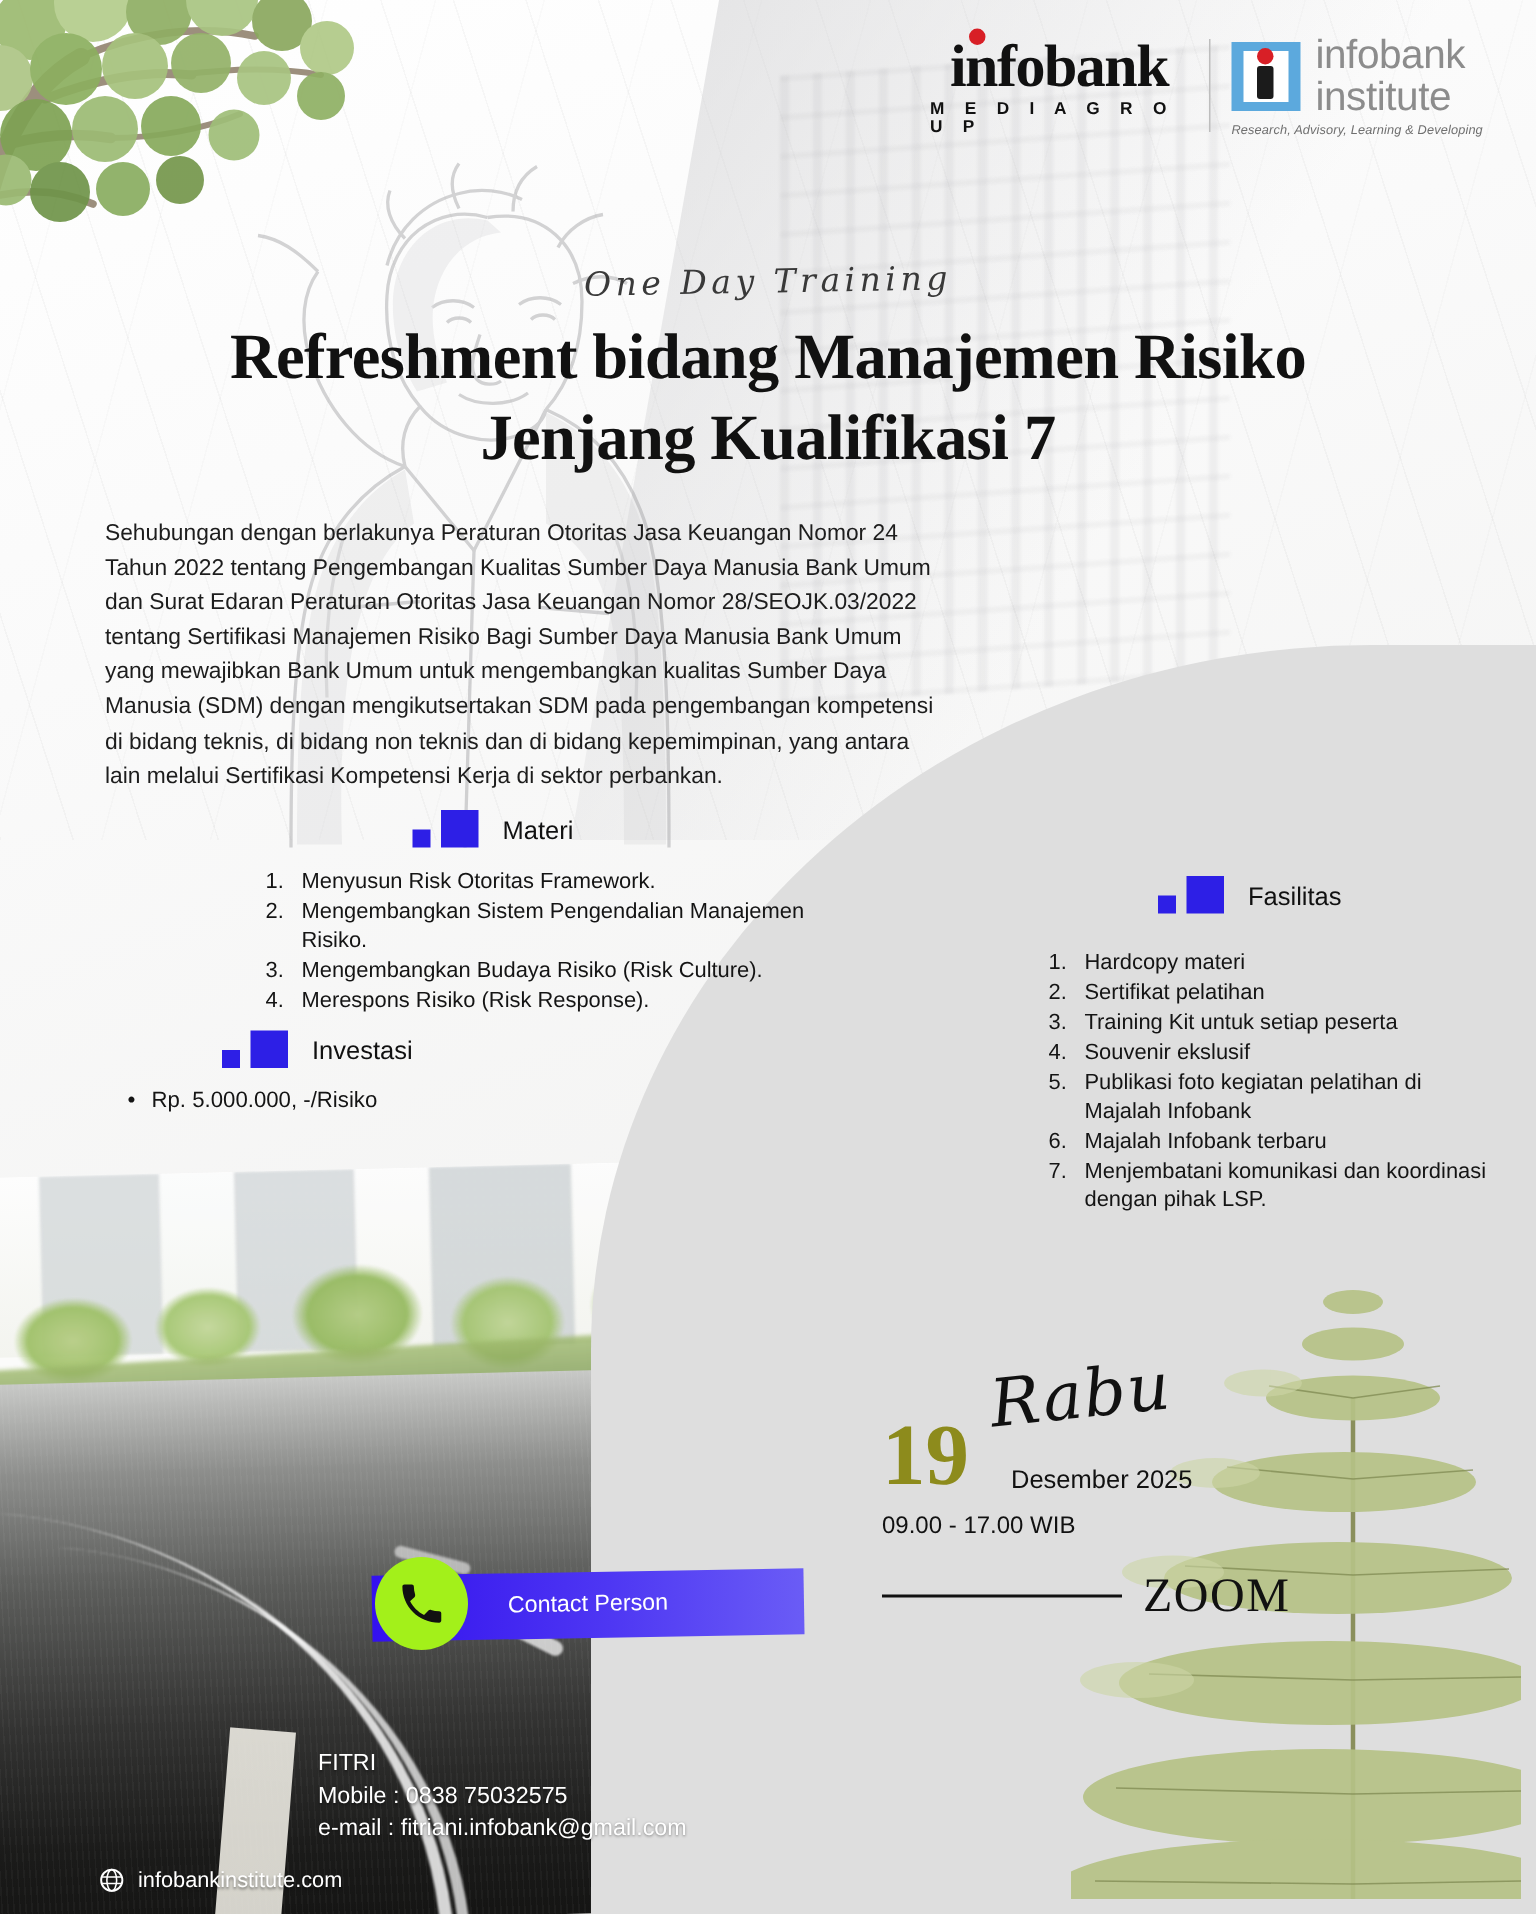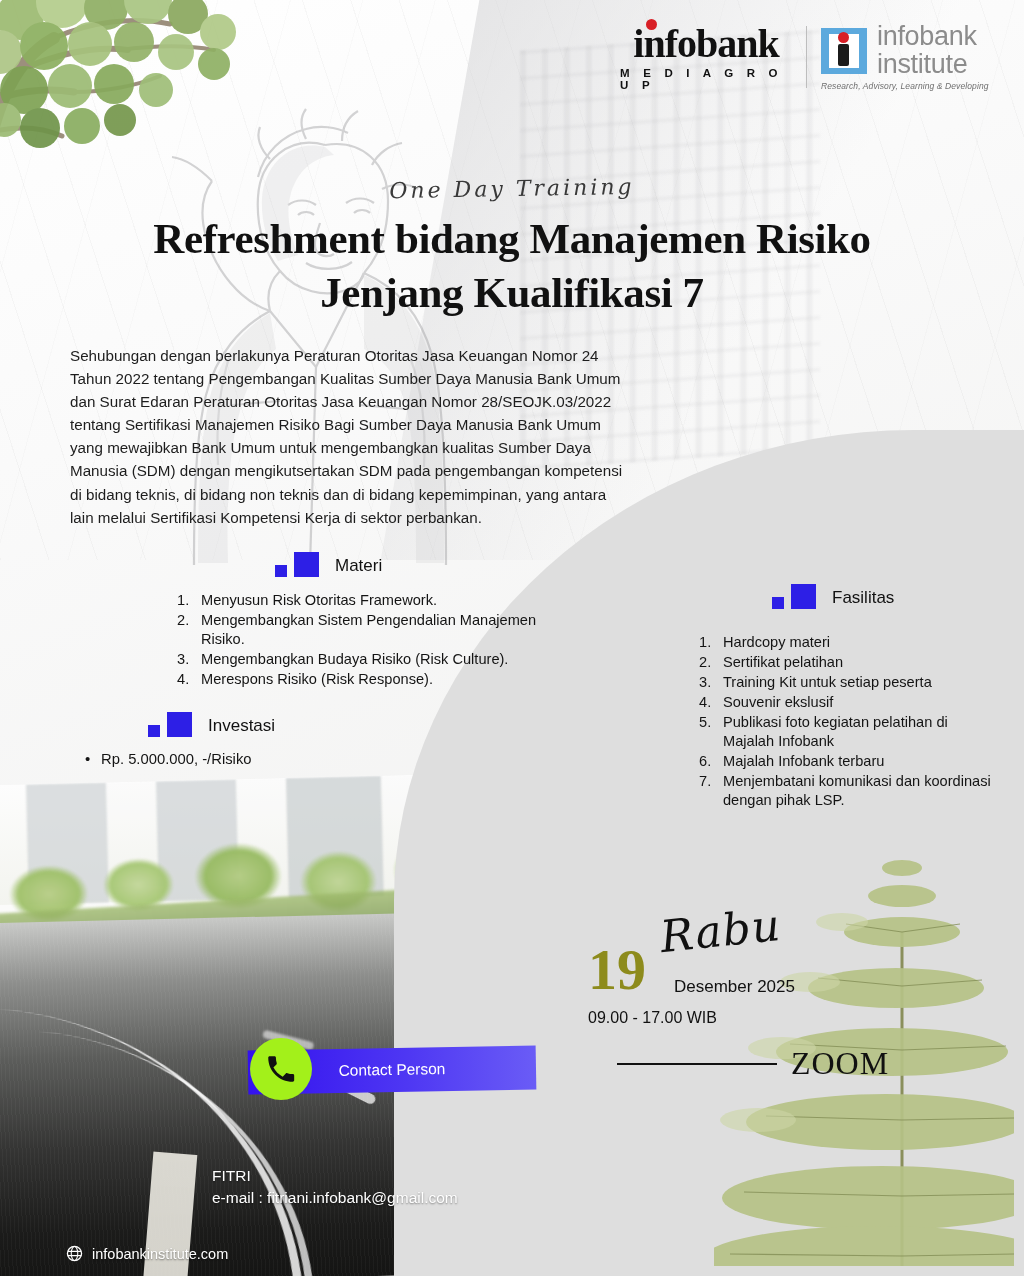--- a/index.html
+++ b/index.html
@@ -189,27 +189,27 @@
     position:absolute; left:70px; top:344px; width:560px;
     font-size:15.2px; line-height:1.52; color:#1d1d1d;
   }
 
   
   .sec-head { display:flex; align-items:flex-end; gap:7px; }
   .sq-sm { width:12px; height:12px; background:#2d1fe6; }
   .sq-lg { width:25px; height:25px; background:#2d1fe6; }
   .sec-title { font-size:17px; color:#111; margin-left:9px; margin-bottom:1px; }
 
-  .materi { position:absolute; left:275px; top:552px; width:300px; }
+  .materi { position:absolute; left:275px; top:540px; width:300px; }
   .materi-list { margin-top:14px; margin-left:-100px; width:390px; }
 
   .fasilitas { position:absolute; left:772px; top:584px; width:240px; }
   .fasilitas-list { margin-top:24px; margin-left:-75px; width:300px; }
 
-  .investasi { position:absolute; left:148px; top:712px; width:260px; }
+  .investasi { position:absolute; left:148px; top:687px; width:260px; }
   .investasi-list { margin-top:13px; margin-left:-65px; width:330px; }
 
   ol.num { list-style:none; counter-reset:li; }
   ol.num li {
     counter-increment:li; position:relative; padding-left:26px;
     font-size:14.6px; line-height:1.3; color:#141414; margin-bottom:1px;
   }
   ol.num li::before {
     content:counter(li) "."; position:absolute; left:2px; top:0;
     font-size:14.6px; color:#141414;
@@ -240,21 +240,21 @@
   .month {
     position:absolute; left:86px; top:72px;
     font-size:17px; color:#111;
   }
   .time {
     position:absolute; left:0px; top:104px;
     font-size:16px; color:#111;
   }
   .zoomrow {
     position:absolute; left:0px; top:140px; width:330px;
-    display:flex; align-items:center; gap:14px;justify-content:center;
+    display:flex; align-items:center; gap:14px;
   }
   .zoomline { width:160px; height:2px; background:#111; }
   .zoomtxt { font-family:"Liberation Serif", serif; font-size:32px; color:#111; letter-spacing:1px; }
 
   
   .contact-banner {
     position:absolute; left:248px; top:1048px; width:288px; height:44px;
     background:linear-gradient(90deg,#3311ee 0%,#4e37f3 55%,#6a5cf6 100%);
     display:flex; align-items:center; justify-content:center;
     transform:rotate(-1deg);
@@ -494,20 +494,21 @@
   <div class="contact-banner">
     <span>Contact Person</span>
   </div>
   <div class="phone-circle">
     <svg width="34" height="34" viewBox="0 0 24 24">
       <path fill="#111" d="M6.6 10.8c1.4 2.8 3.8 5.2 6.6 6.6l2.2-2.2c.3-.3.7-.4 1.1-.2 1.2.4 2.5.6 3.8.6.6 0 1 .4 1 1V20c0 .6-.4 1-1 1C10.6 21 3 13.4 3 4c0-.6.4-1 1-1h3.4c.6 0 1 .4 1 1 0 1.3.2 2.6.6 3.8.1.4 0 .8-.2 1.1l-2.2 2z"></path>
     </svg>
   </div>
   <div class="contact-details">
     <div>FITRI</div>
+    <div>Mobile : 0838 75032575</div>
     <div>e-mail : fitriani.infobank@gmail.com</div>
   </div>
 
   <div class="site">
     <svg width="17" height="17" viewBox="0 0 24 24">
       <circle cx="12" cy="12" r="10" fill="none" stroke="#fff" stroke-width="1.8"></circle>
       <ellipse cx="12" cy="12" rx="4.6" ry="10" fill="none" stroke="#fff" stroke-width="1.5"></ellipse>
       <path d="M2.4 9h19.2M2.4 15h19.2" stroke="#fff" stroke-width="1.5"></path>
     </svg>
     <span>infobankinstitute.com</span>

